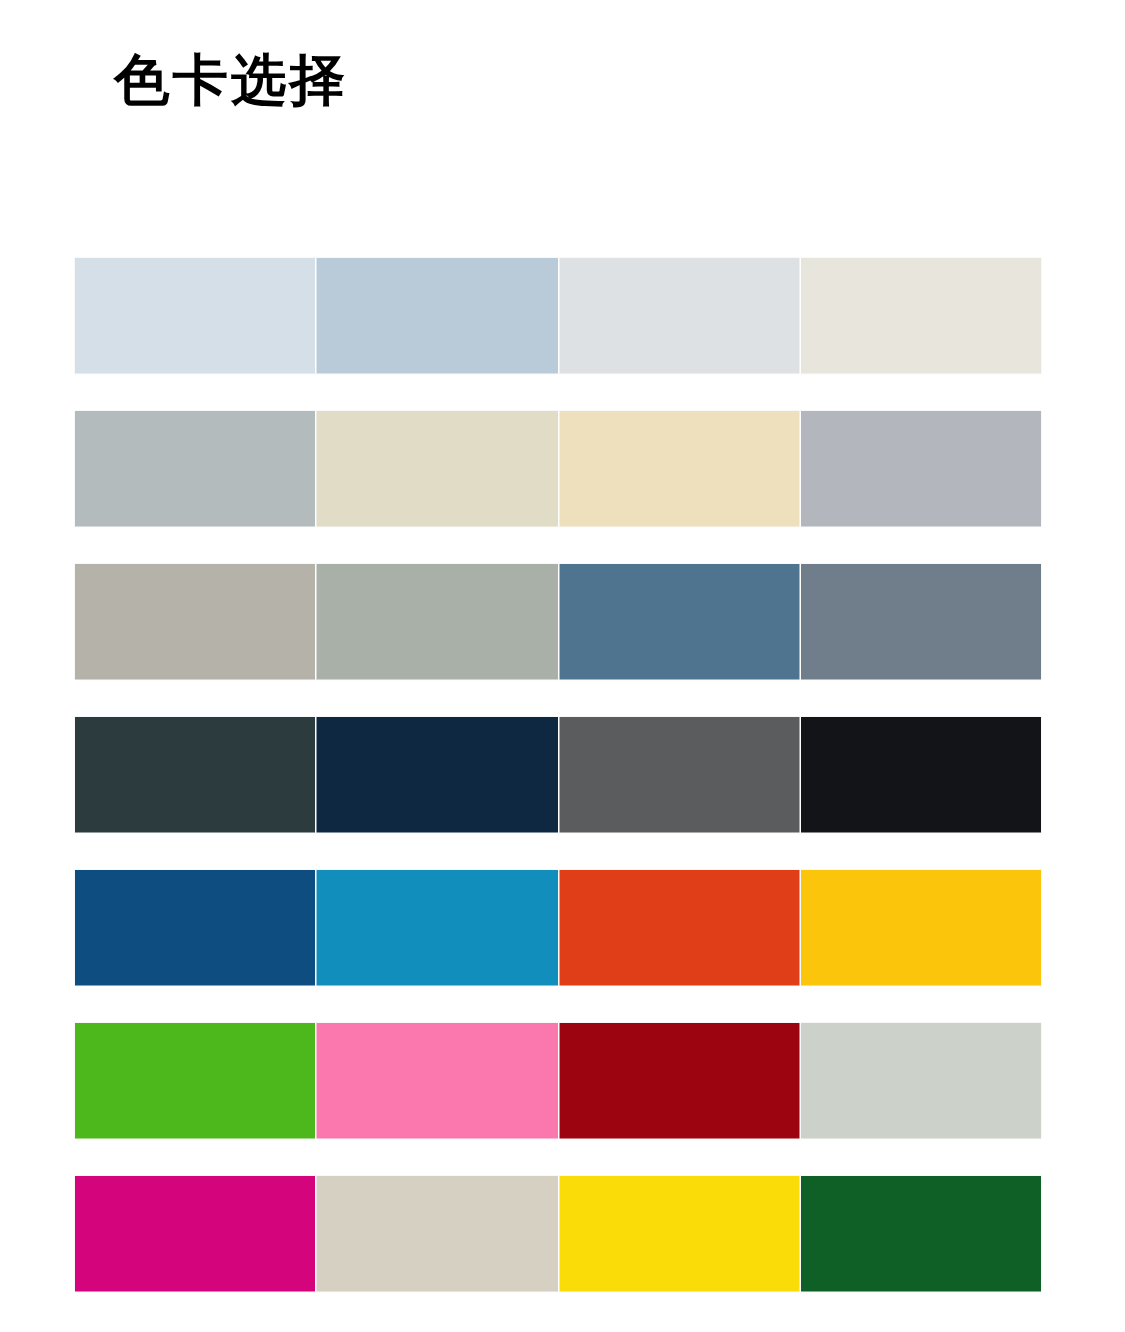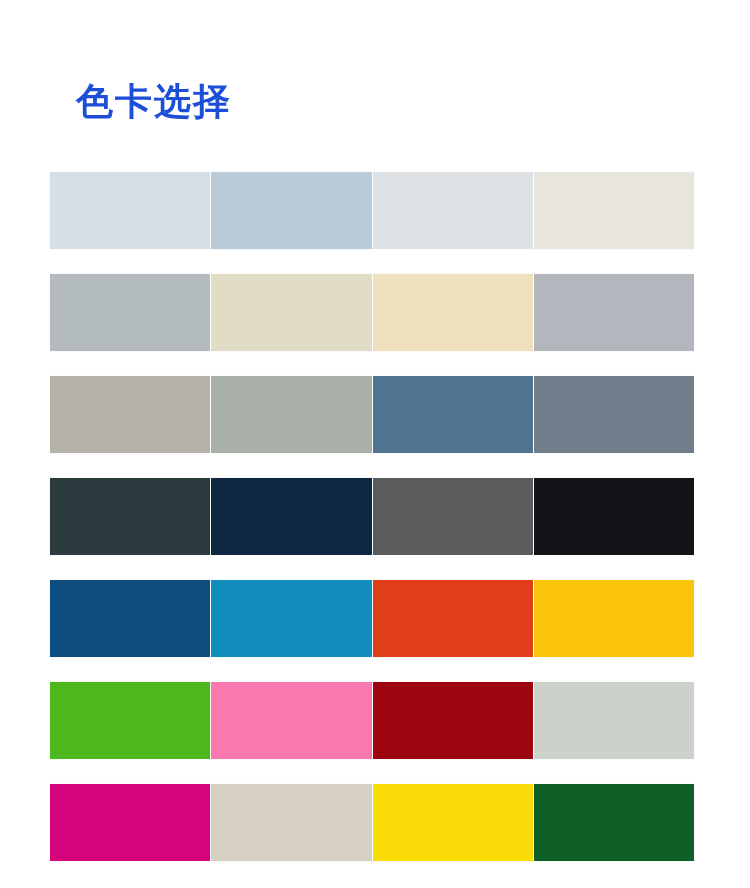--- a/index.html
+++ b/index.html
@@ -15,25 +15,24 @@
     overflow: hidden;
     position: relative;
   }
   #page-title {
     position: absolute;
     left: 76px;
     top: 30px;
     font-size: 37px;
     line-height: 48px;
     font-weight: 700;
-    color: #1d4ed8;
+    color: #000000;
     letter-spacing: 2px;
     white-space: nowrap;
     font-family: "DejaVu Sans", "Liberation Sans", sans-serif;
-    margin-top: 48px;
   }
   #swatch-grid {
     position: absolute;
     left: 50px;
     top: 172px;
     width: 644px;
   }
   .swatch-row {
     display: flex;
     width: 644px;

